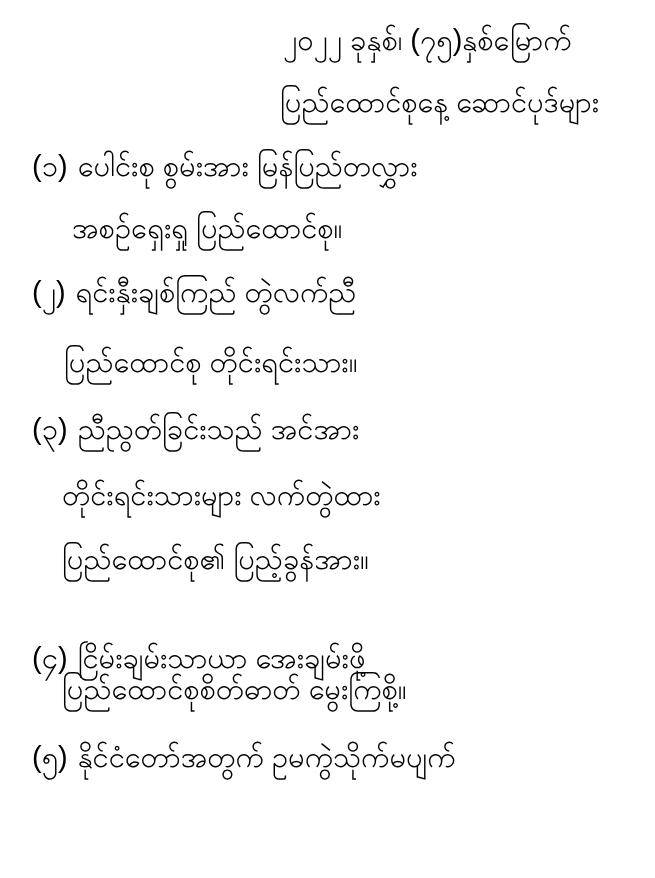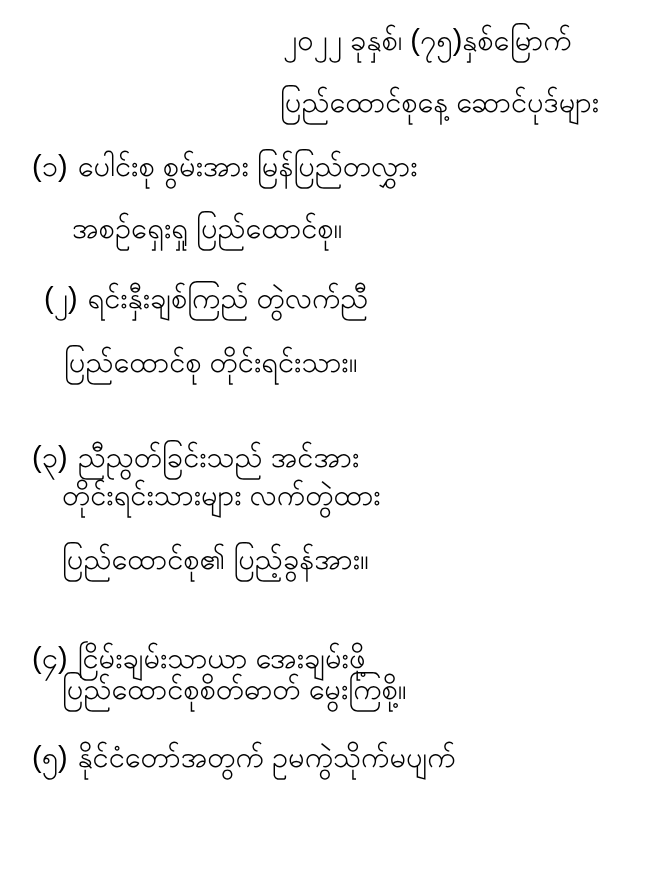--- a/index.html
+++ b/index.html
@@ -33,23 +33,23 @@
   }
   .num {
     margin-right: 10px;
   }
   
   .t1  { top: 20px;  left: 283px; }
   .t2  { top: 82px;  left: 280px; text-align: center; }
   
   .i1a { top: 146px; left: 32px; text-align: right; }
   .i1b { top: 208px; left: 72px; }
-  .i2a { top: 278px; left: 32px; margin-left: 12px; }
+  .i2a { top: 272px; left: 32px; }
   .i2b { top: 342px; left: 64px; }
-  .i3a { top: 409px; left: 32px; margin-top: 28px; }
+  .i3a { top: 409px; left: 32px; }
   .i3b { top: 475px; left: 62px; }
   .i3c { top: 539px; left: 62px; }
   .i4a { top: 606px; left: 32px; margin-top: 32px; }
   .i4b { top: 669px; left: 62px; }
   .i5a { top: 737px; left: 32px; }
   .i5b { top: 800px; left: 62px; }
   
   .edge-strip {
     position: absolute;
     left: 395px;

